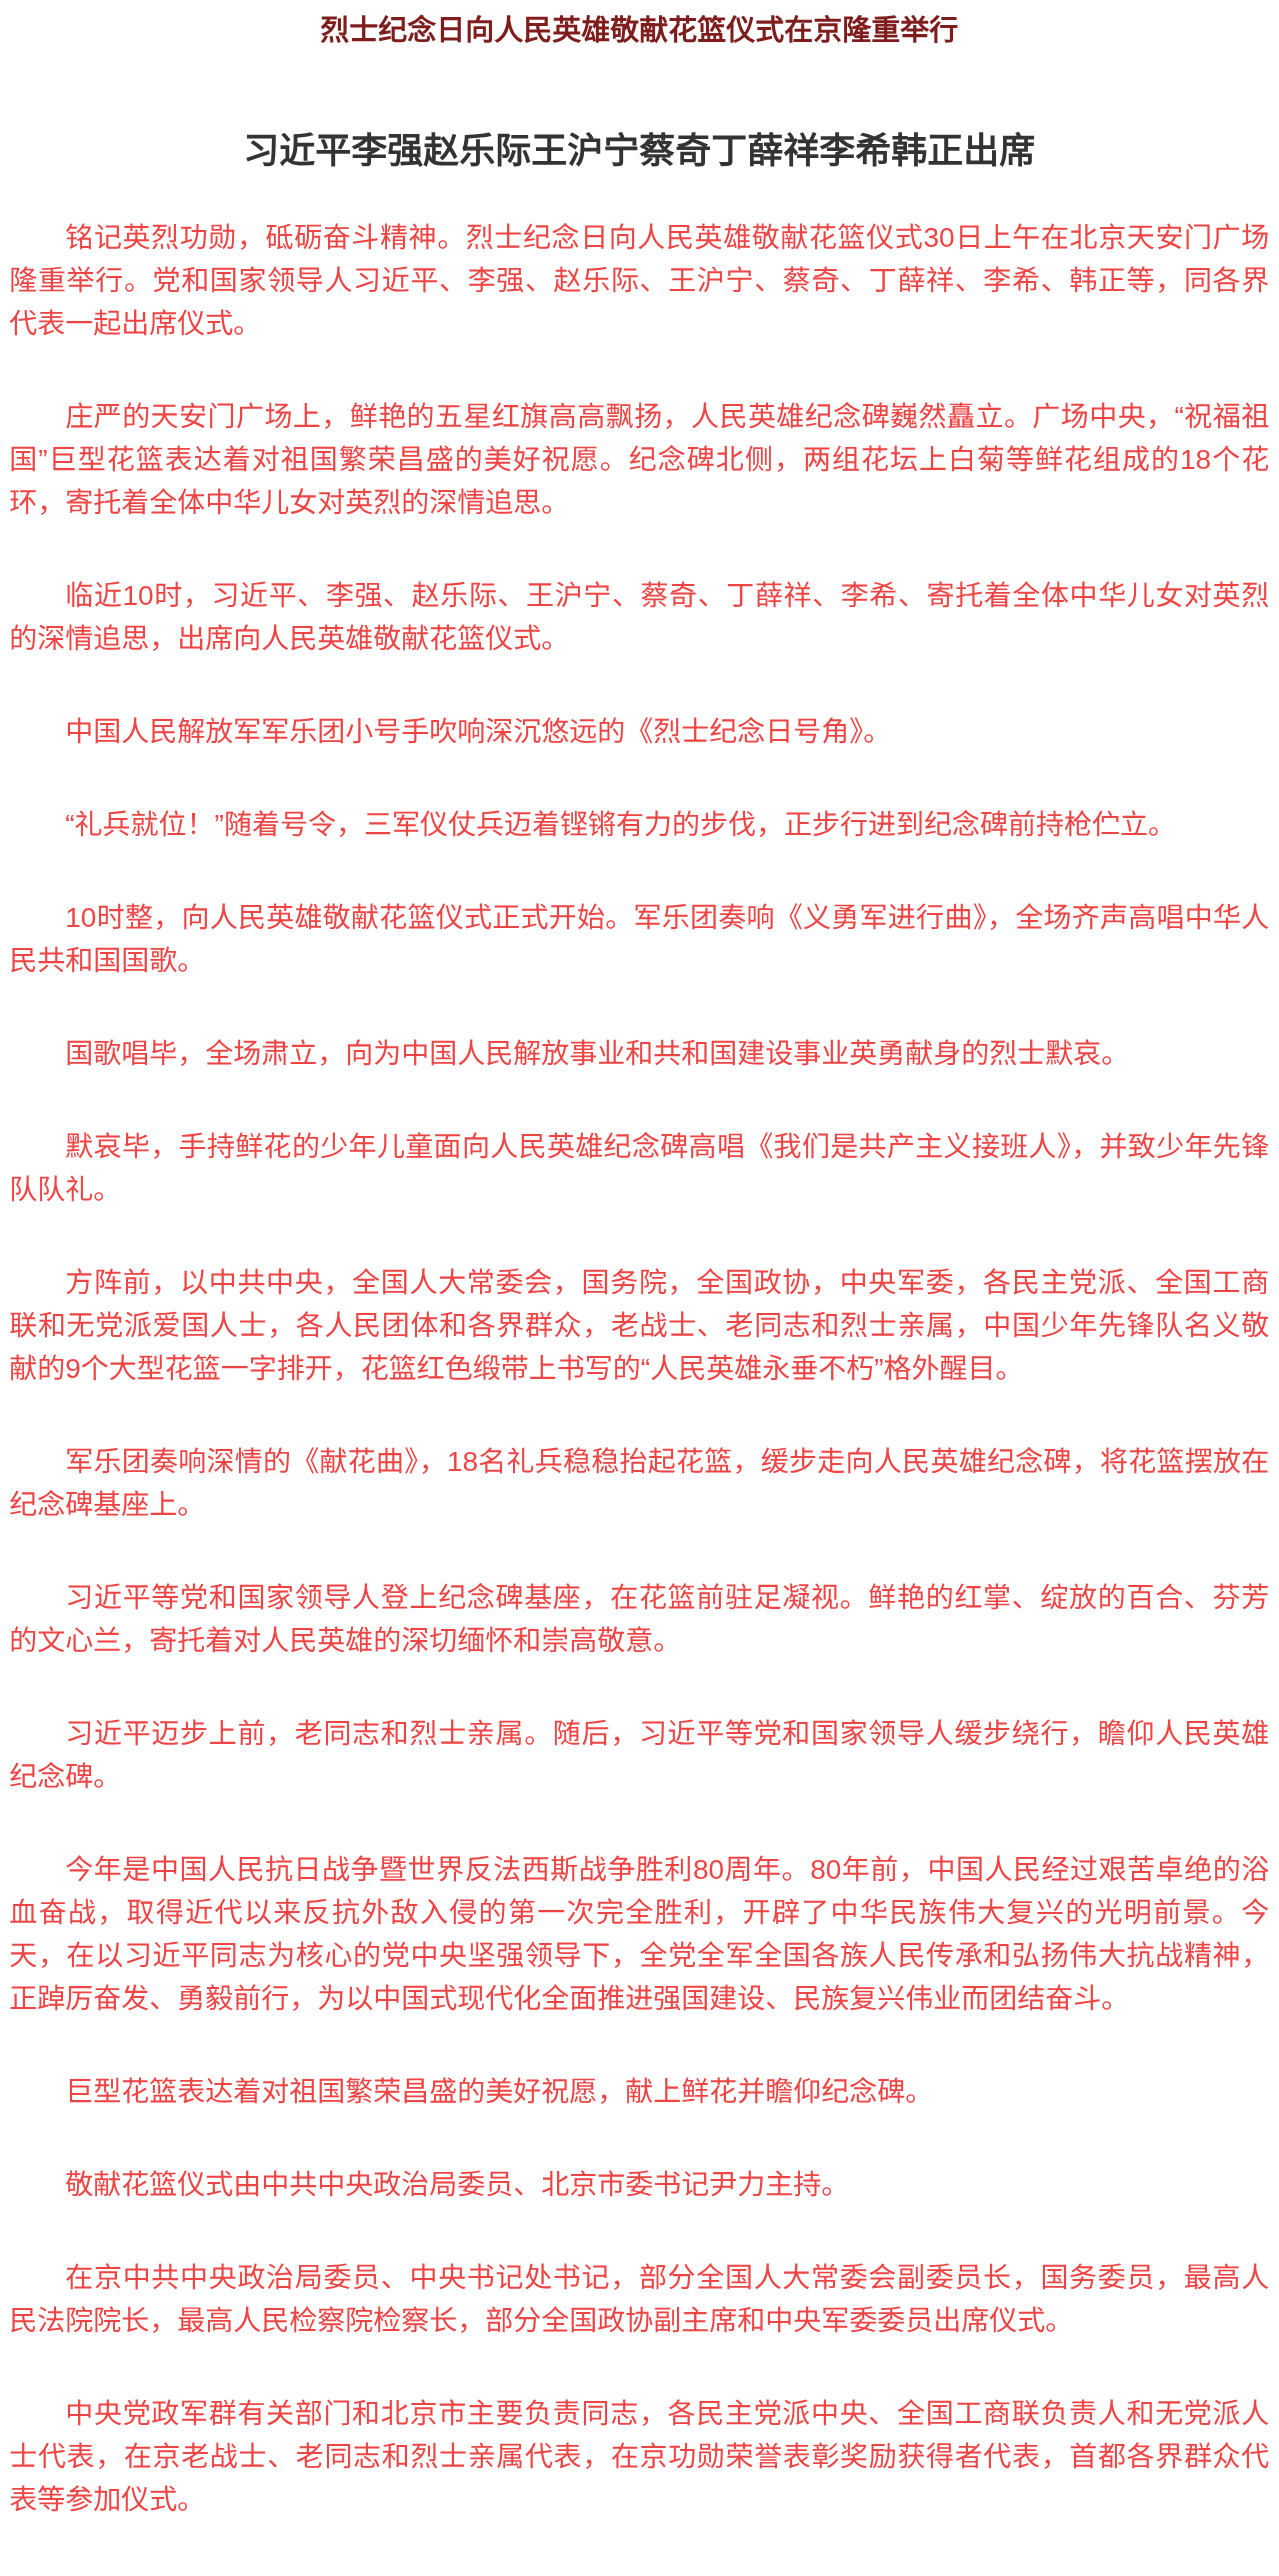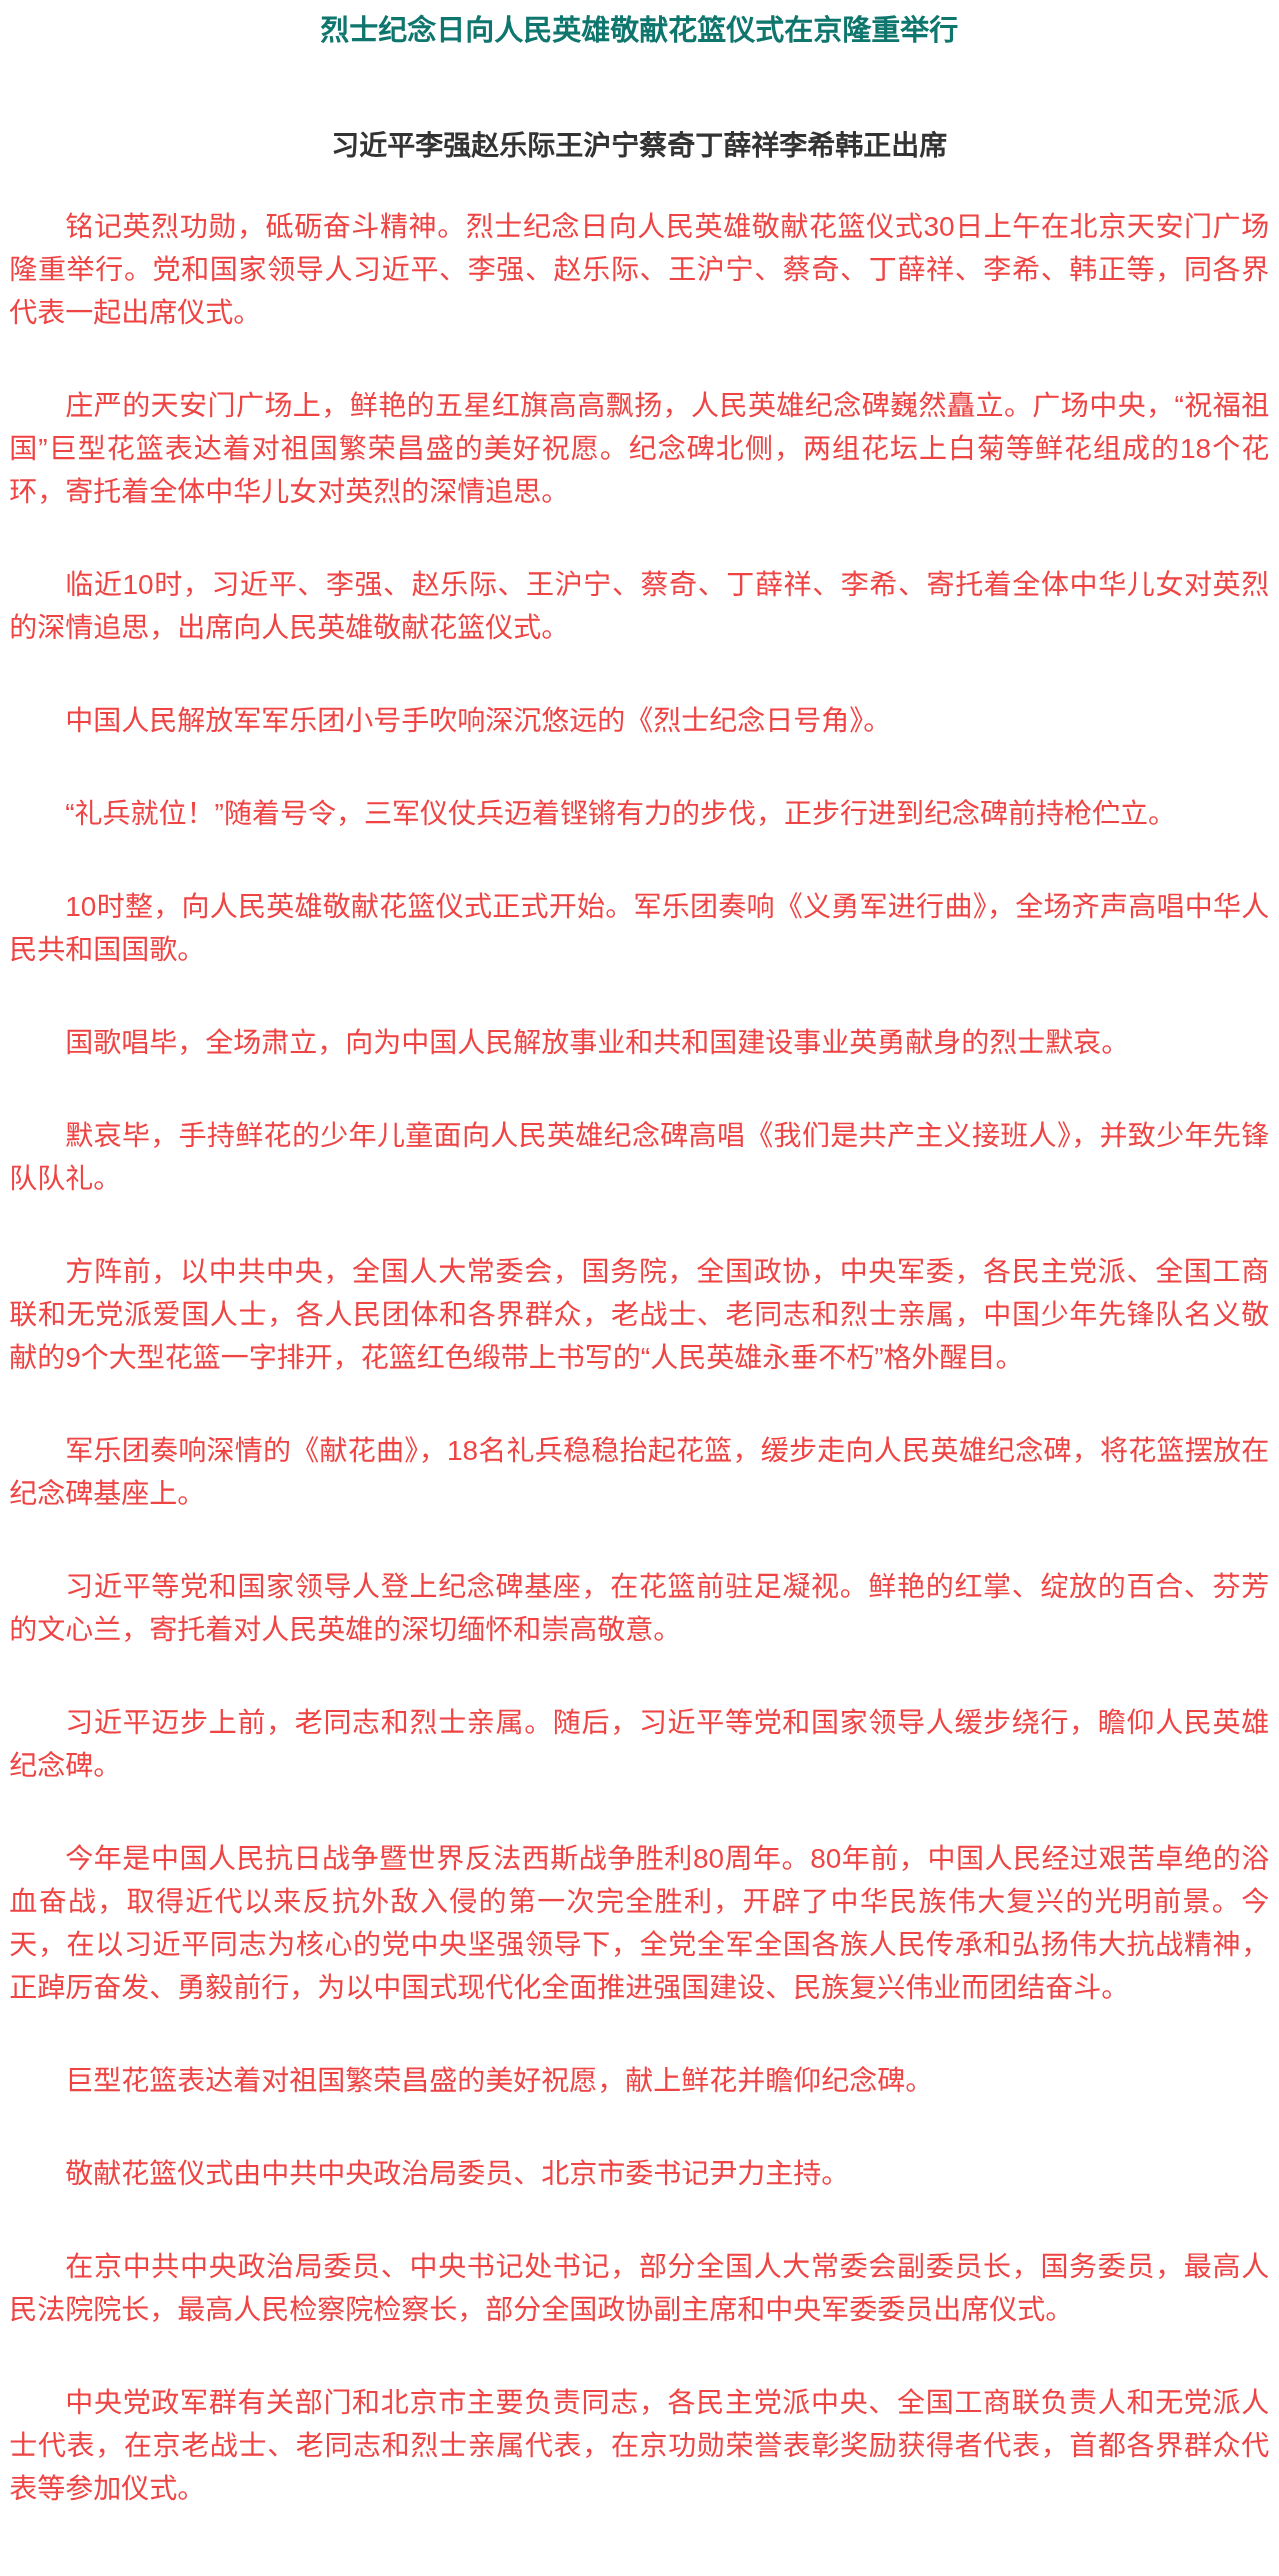--- a/index.html
+++ b/index.html
@@ -15,25 +15,25 @@
     background: #ffffff;
     font-family: "Liberation Sans", "DejaVu Sans", sans-serif;
     color: #333333;
   }
   .article-title {
     margin: 0;
     font-size: 29px;
     font-weight: 700;
     line-height: 1.3;
     text-align: center;
-    color: #0f766e;
+    color: #7f1d1d;
   }
   .article-subtitle {
     margin: 78px 0 0 0;
-    font-size: 28px;
+    font-size: 36px;
     font-weight: 700;
     line-height: 1.3;
     text-align: center;
     color: #333333;
   }
   .article-body {
     margin-top: 41px;
   }
   .article-body p {
     margin: 0 0 50px 0;

